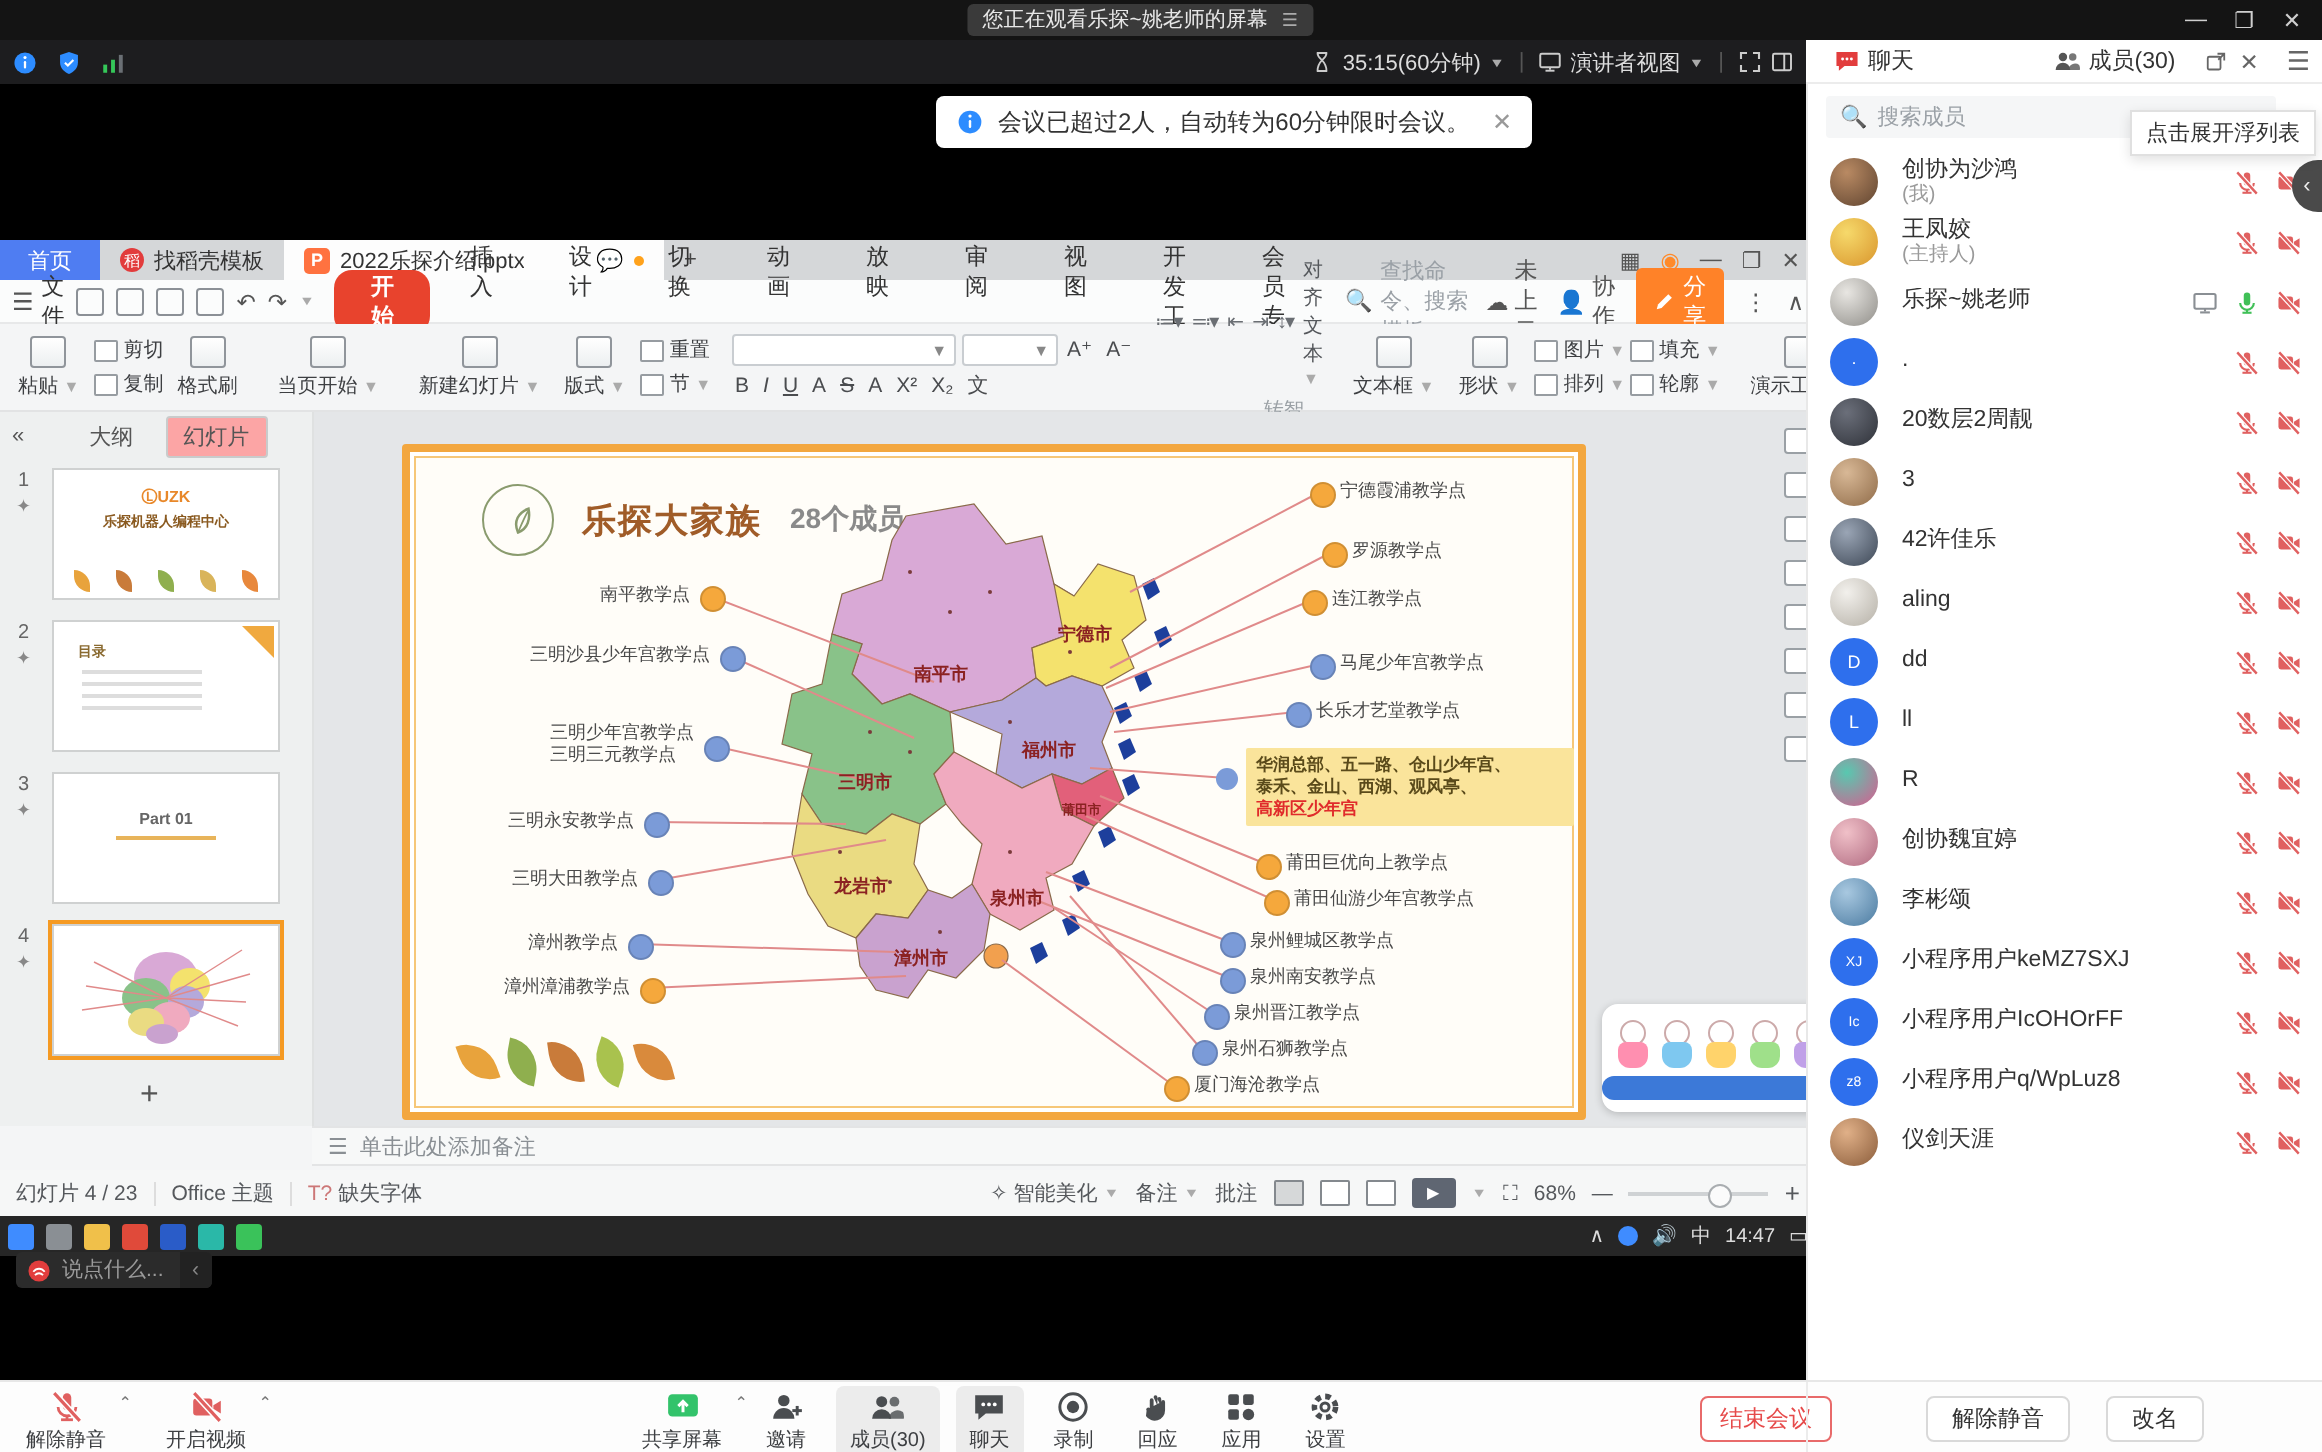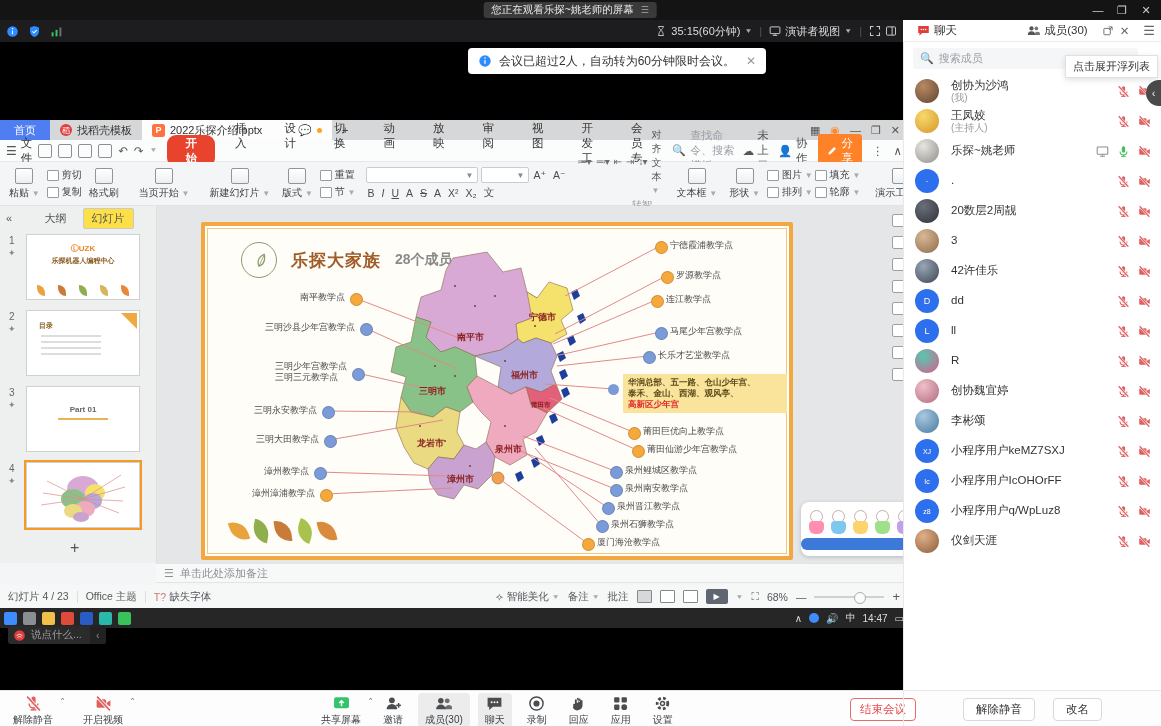--- a/index.html
+++ b/index.html
@@ -69,21 +69,21 @@
      justify-content:flex-end;color:#888;font-size:8px;padding:0 3px;}
   .fmt{font-size:10.5px;color:#4a4c4f;padding:0 2px;}
   .parabox{display:flex;flex-direction:column;gap:3px;font-size:10px;color:#55585c;}
   .pline{display:flex;align-items:center;gap:5px;}
   .gl{letter-spacing:-1px;font-size:10px;color:#6a6e73;}
   
   #wbody{left:0;top:86px;width:908px;height:357px;display:flex;}
   #wpanel{width:156px;background:#eef0f0;border-right:1px solid #dfe1e1;position:relative;}
   #wpanel-head{height:24px;display:flex;align-items:center;font-size:11px;color:#555;gap:8px;padding:0 6px;}
   #wpanel-head .ptab2{padding:2px 8px;border-radius:2px;}
-  #wpanel-head .ptab2.act{background:#fde047;border:1px solid #c9cbcb;}
+  #wpanel-head .ptab2.act{background:#fca5a5;border:1px solid #c9cbcb;}
   .thumb{position:relative;margin:4px 8px 10px 26px;width:112px;height:64px;background:#fff;
      border:1px solid #cfd1d1;}
   .thumb.sel{outline:2px solid #f59a23;}
   .tnum{position:absolute;left:-18px;top:0;font-size:10px;color:#666;}
   .tstar{position:absolute;left:-19px;top:13px;font-size:9px;color:#888;}
   #addslide{position:absolute;left:70px;bottom:6px;font-size:16px;color:#555;}
   #weditor{flex:1;background:#e4e6e8;position:relative;}
   
   #slide{position:absolute;left:44px;top:16px;width:584px;height:330px;background:#fffdf8;
      border:4px solid #f3a73f;border-radius:2px;box-shadow:inset 0 0 0 2px #fff, inset 0 0 0 3px #f6c778;}
@@ -950,20 +950,44 @@
           <svg width="13" height="13" viewBox="0 0 16 16">
             <rect x="1.5" y="4" width="9" height="8" rx="1.5" fill="#e06060"></rect>
             <path d="M11 7.2 14.5 5v6L11 8.8z" fill="#e06060"></path>
             <line x1="2" y1="1.5" x2="14" y2="14.5" stroke="#fff" stroke-width="3"></line>
             <line x1="2" y1="1.5" x2="14" y2="14.5" stroke="#e06060" stroke-width="1.5"></line>
           </svg>
         </span>
       </div>
     </div>
     <div class="prow">
+      <div class="pav" style="background: radial-gradient(circle at 35% 30%, rgb(242, 240, 236), rgb(181, 176, 166));"></div>
+      <div class="pnm">aling</div>
+      <div class="pics">
+        <span class="ic">
+          <svg width="13" height="13" viewBox="0 0 16 16">
+            <rect x="6" y="1.5" width="4" height="8" rx="2" fill="#e06060"></rect>
+            <path d="M3.8 8a4.2 4.2 0 0 0 8.4 0" fill="none" stroke="#e06060" stroke-width="1.3"></path>
+            <line x1="8" y1="12.2" x2="8" y2="14" stroke="#e06060" stroke-width="1.3"></line>
+            <line x1="5.2" y1="14" x2="10.8" y2="14" stroke="#e06060" stroke-width="1.3"></line>
+            <line x1="2" y1="1.5" x2="14" y2="14.5" stroke="#fff" stroke-width="3"></line>
+            <line x1="2" y1="1.5" x2="14" y2="14.5" stroke="#e06060" stroke-width="1.5"></line>
+          </svg>
+        </span>
+        <span class="ic">
+          <svg width="13" height="13" viewBox="0 0 16 16">
+            <rect x="1.5" y="4" width="9" height="8" rx="1.5" fill="#e06060"></rect>
+            <path d="M11 7.2 14.5 5v6L11 8.8z" fill="#e06060"></path>
+            <line x1="2" y1="1.5" x2="14" y2="14.5" stroke="#fff" stroke-width="3"></line>
+            <line x1="2" y1="1.5" x2="14" y2="14.5" stroke="#e06060" stroke-width="1.5"></line>
+          </svg>
+        </span>
+      </div>
+    </div>
+    <div class="prow">
       <div class="pav" style="background: rgb(46, 111, 237);">D</div>
       <div class="pnm">dd</div>
       <div class="pics">
         <span class="ic">
           <svg width="13" height="13" viewBox="0 0 16 16">
             <rect x="6" y="1.5" width="4" height="8" rx="2" fill="#e06060"></rect>
             <path d="M3.8 8a4.2 4.2 0 0 0 8.4 0" fill="none" stroke="#e06060" stroke-width="1.3"></path>
             <line x1="8" y1="12.2" x2="8" y2="14" stroke="#e06060" stroke-width="1.3"></line>
             <line x1="5.2" y1="14" x2="10.8" y2="14" stroke="#e06060" stroke-width="1.3"></line>
             <line x1="2" y1="1.5" x2="14" y2="14.5" stroke="#fff" stroke-width="3"></line>

